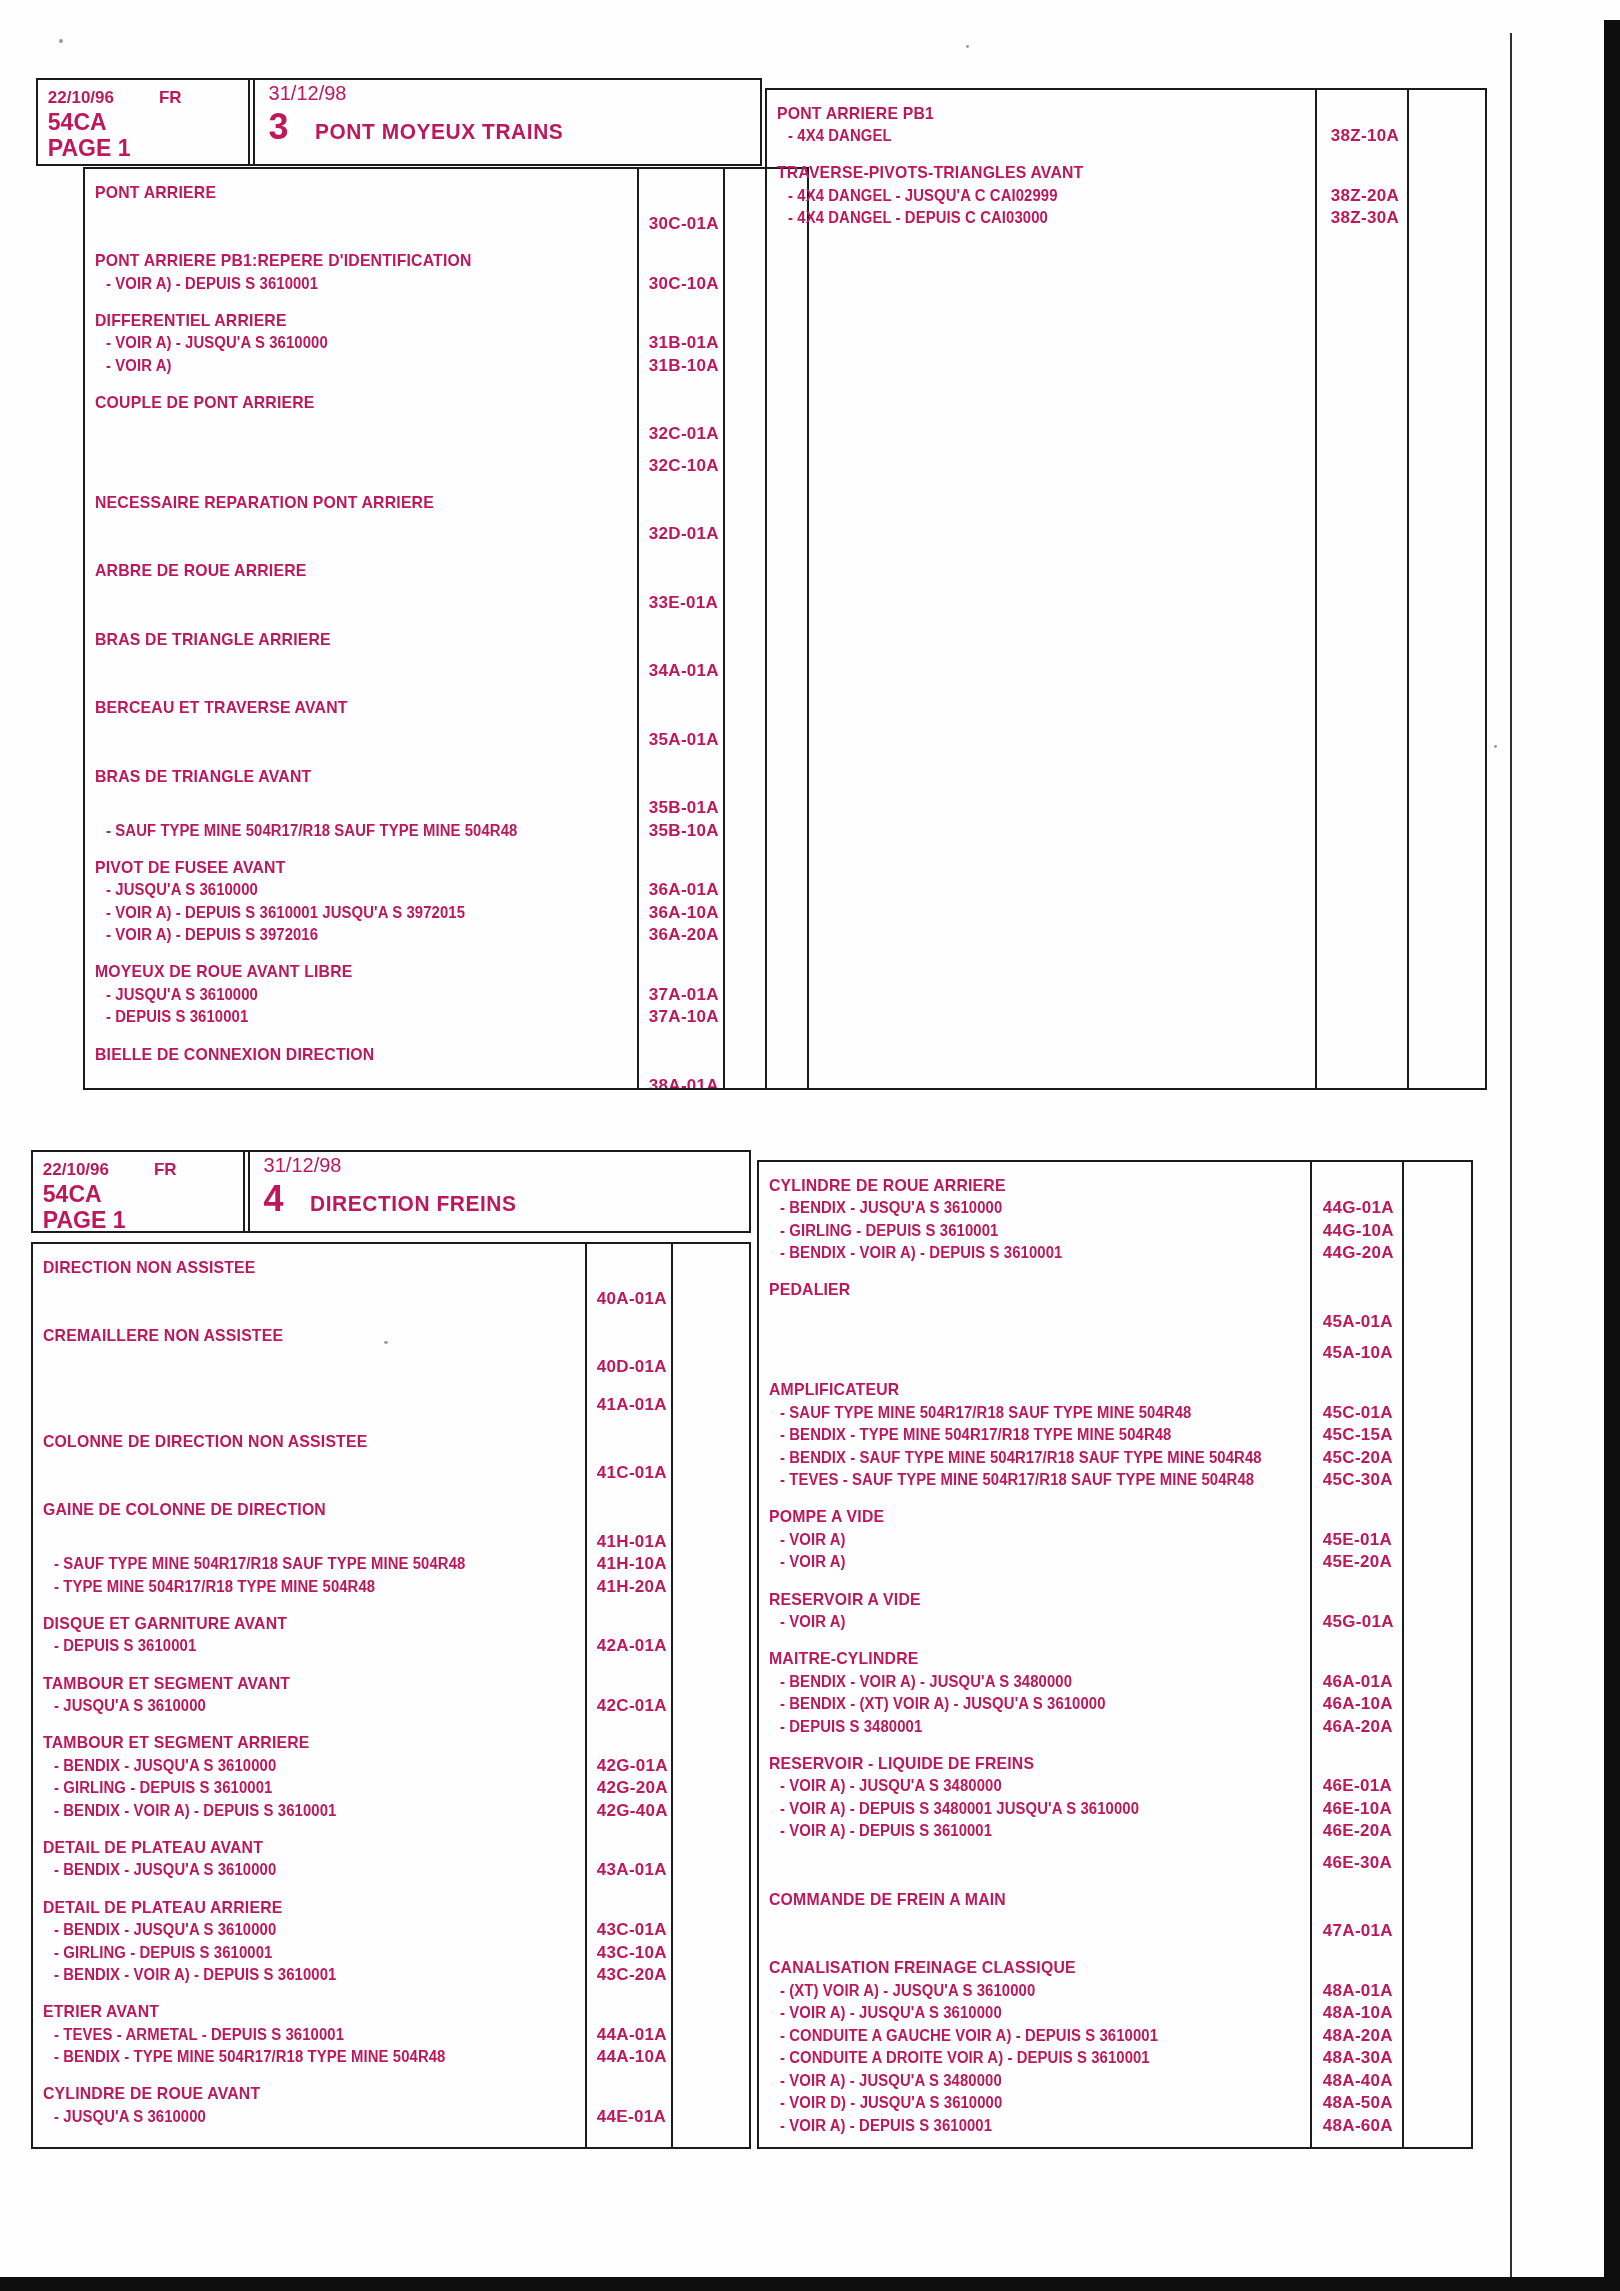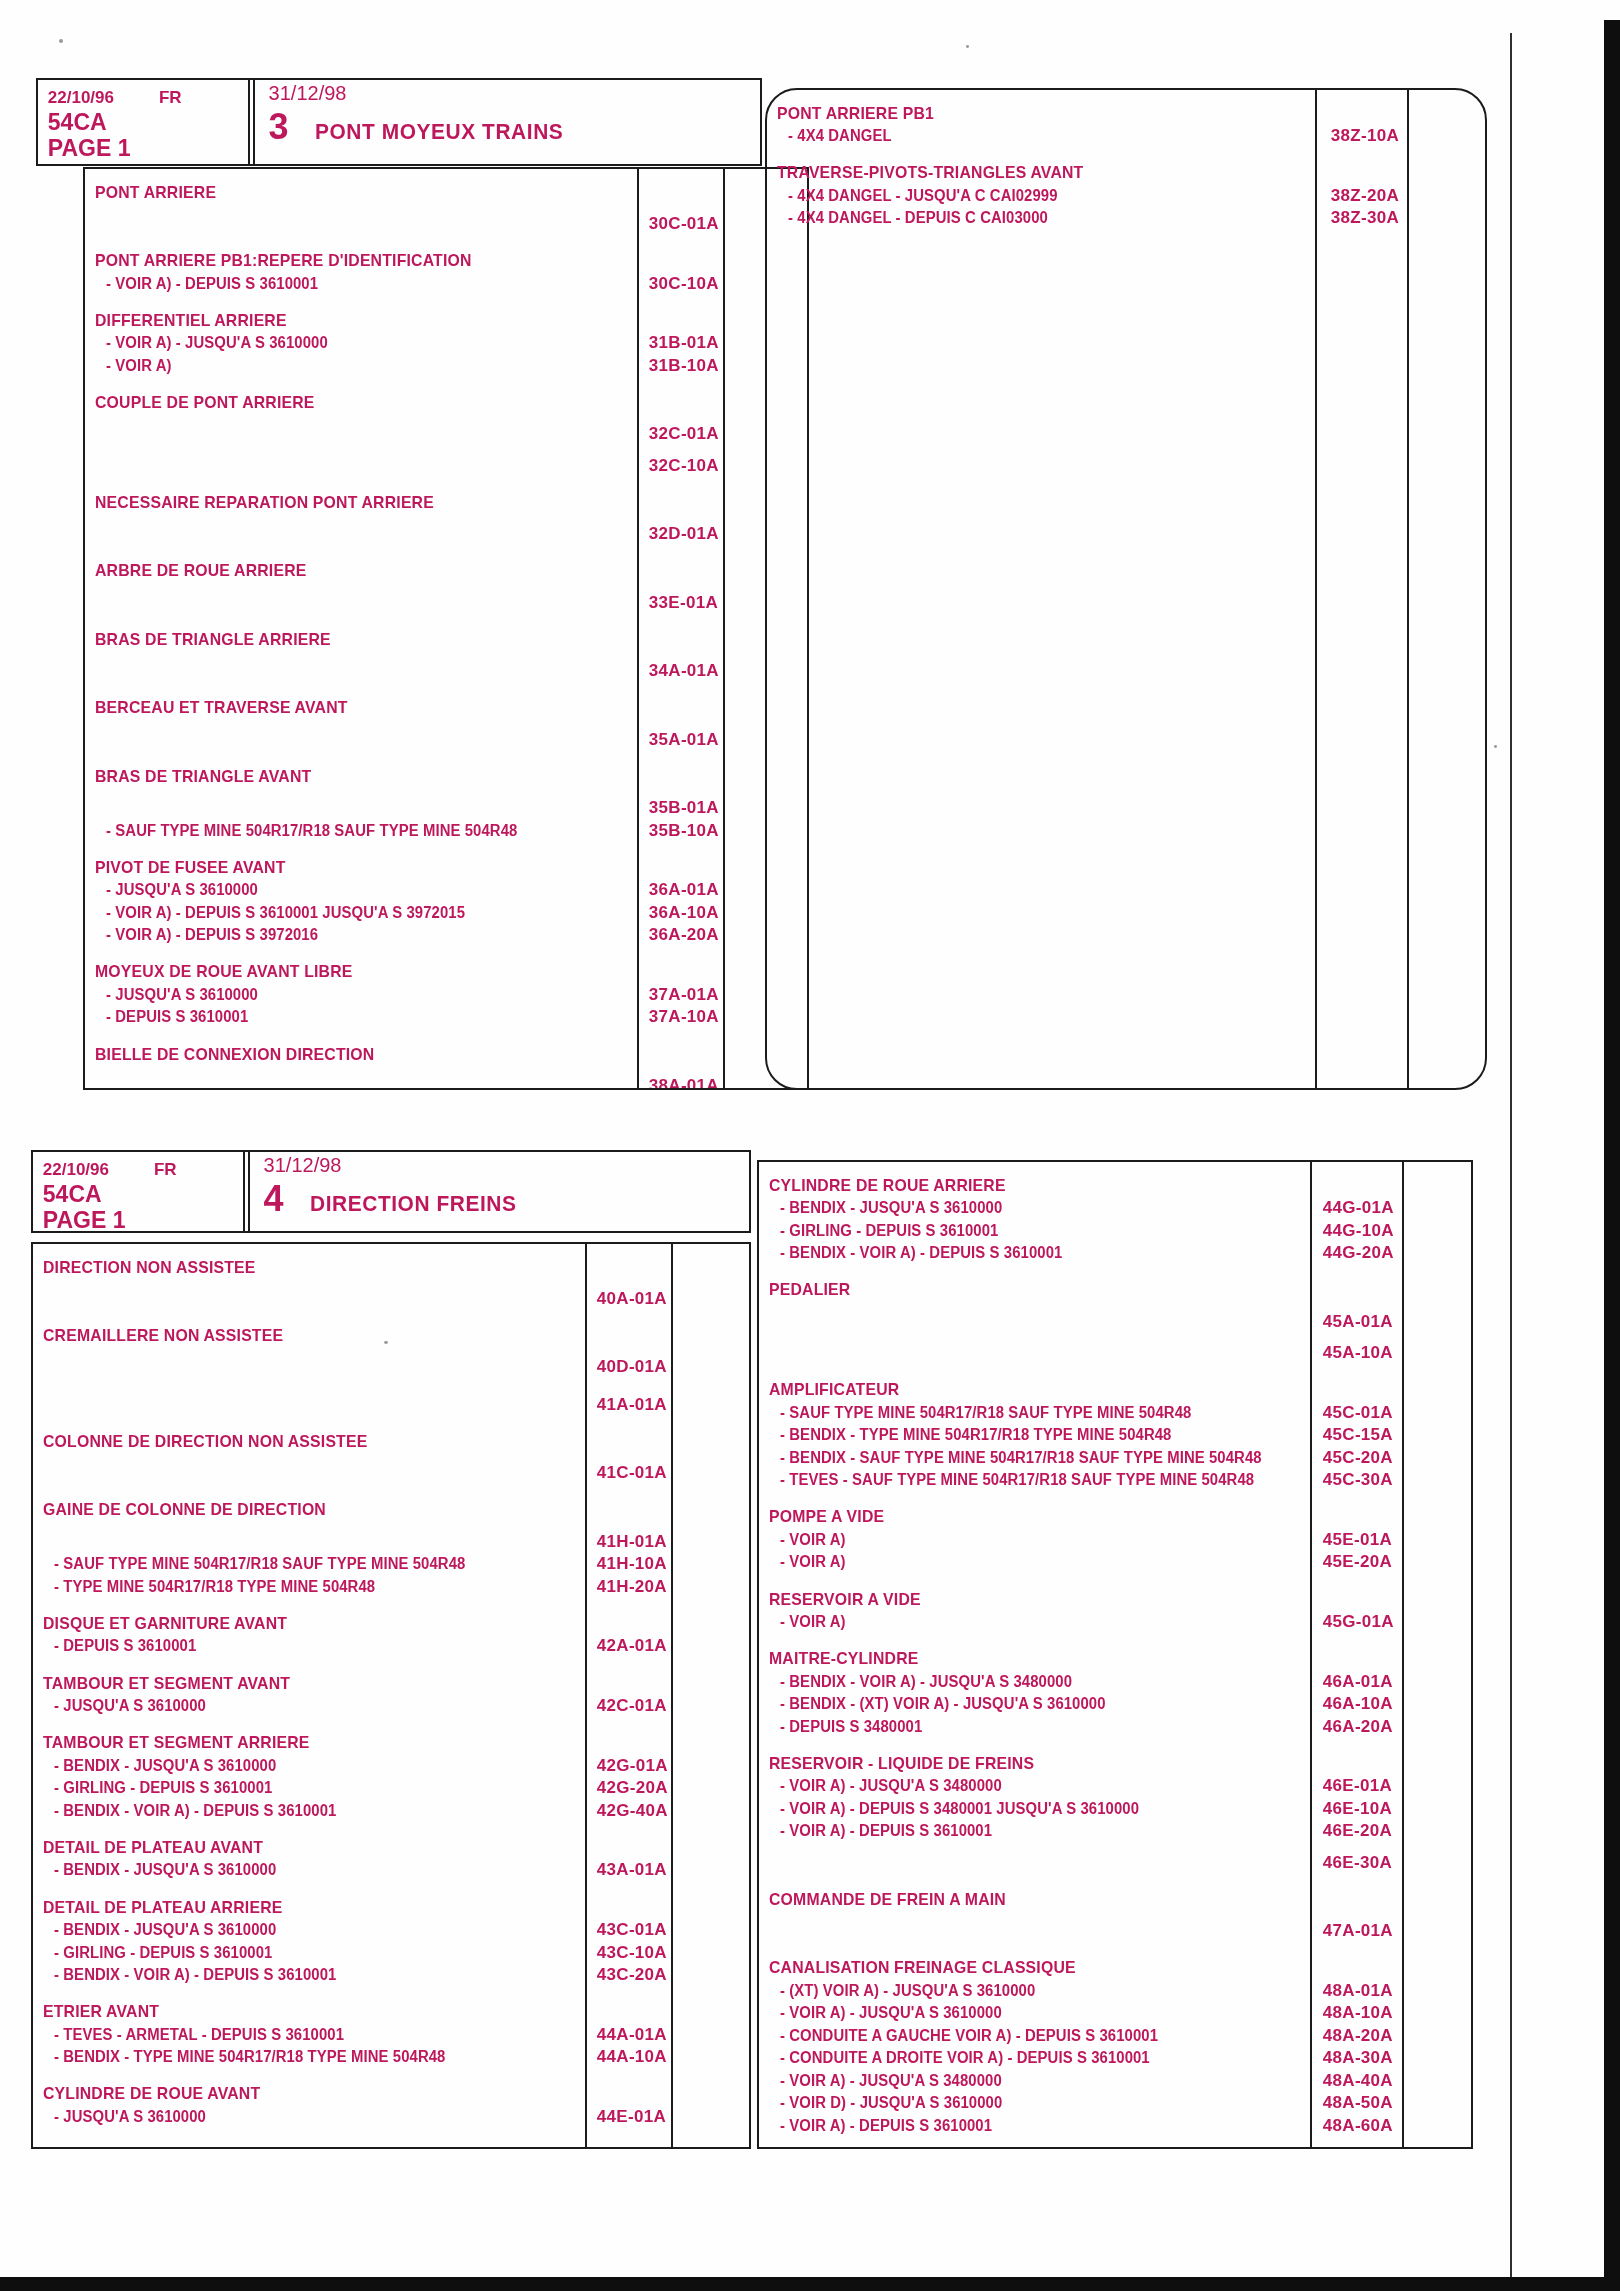--- a/index.html
+++ b/index.html
@@ -129,21 +129,21 @@
         </div>
         <div class="group">
           <div class="line"><span class="txt title">BIELLE DE CONNEXION DIRECTION</span></div>
           <div class="line codeonly">
             <span class="code">38A-01A</span>
           </div>
         </div>
       </div>
   </div>
 
-  <div class="panel" id="p3r" style="left:765px;top:88px;width:722px;height:1002px;border-radius:32px;">
+  <div class="panel" id="p3r" style="left:765px;top:88px;width:722px;height:1002px;">
     <div class="vline" style="left:548px;"></div>
     <div class="vline" style="left:640px;"></div>
     <div class="content">
         <div class="group">
           <div class="line"><span class="txt title">PONT ARRIERE PB1</span></div>
           <div class="line"><span class="txt sub">- 4X4 DANGEL</span><span class="code">38Z-10A</span></div>
         </div>
         <div class="group">
           <div class="line"><span class="txt title">TRAVERSE-PIVOTS-TRIANGLES AVANT</span></div>
           <div class="line"><span class="txt sub">- 4X4 DANGEL - JUSQU'A C CAI02999</span><span class="code">38Z-20A</span></div>

